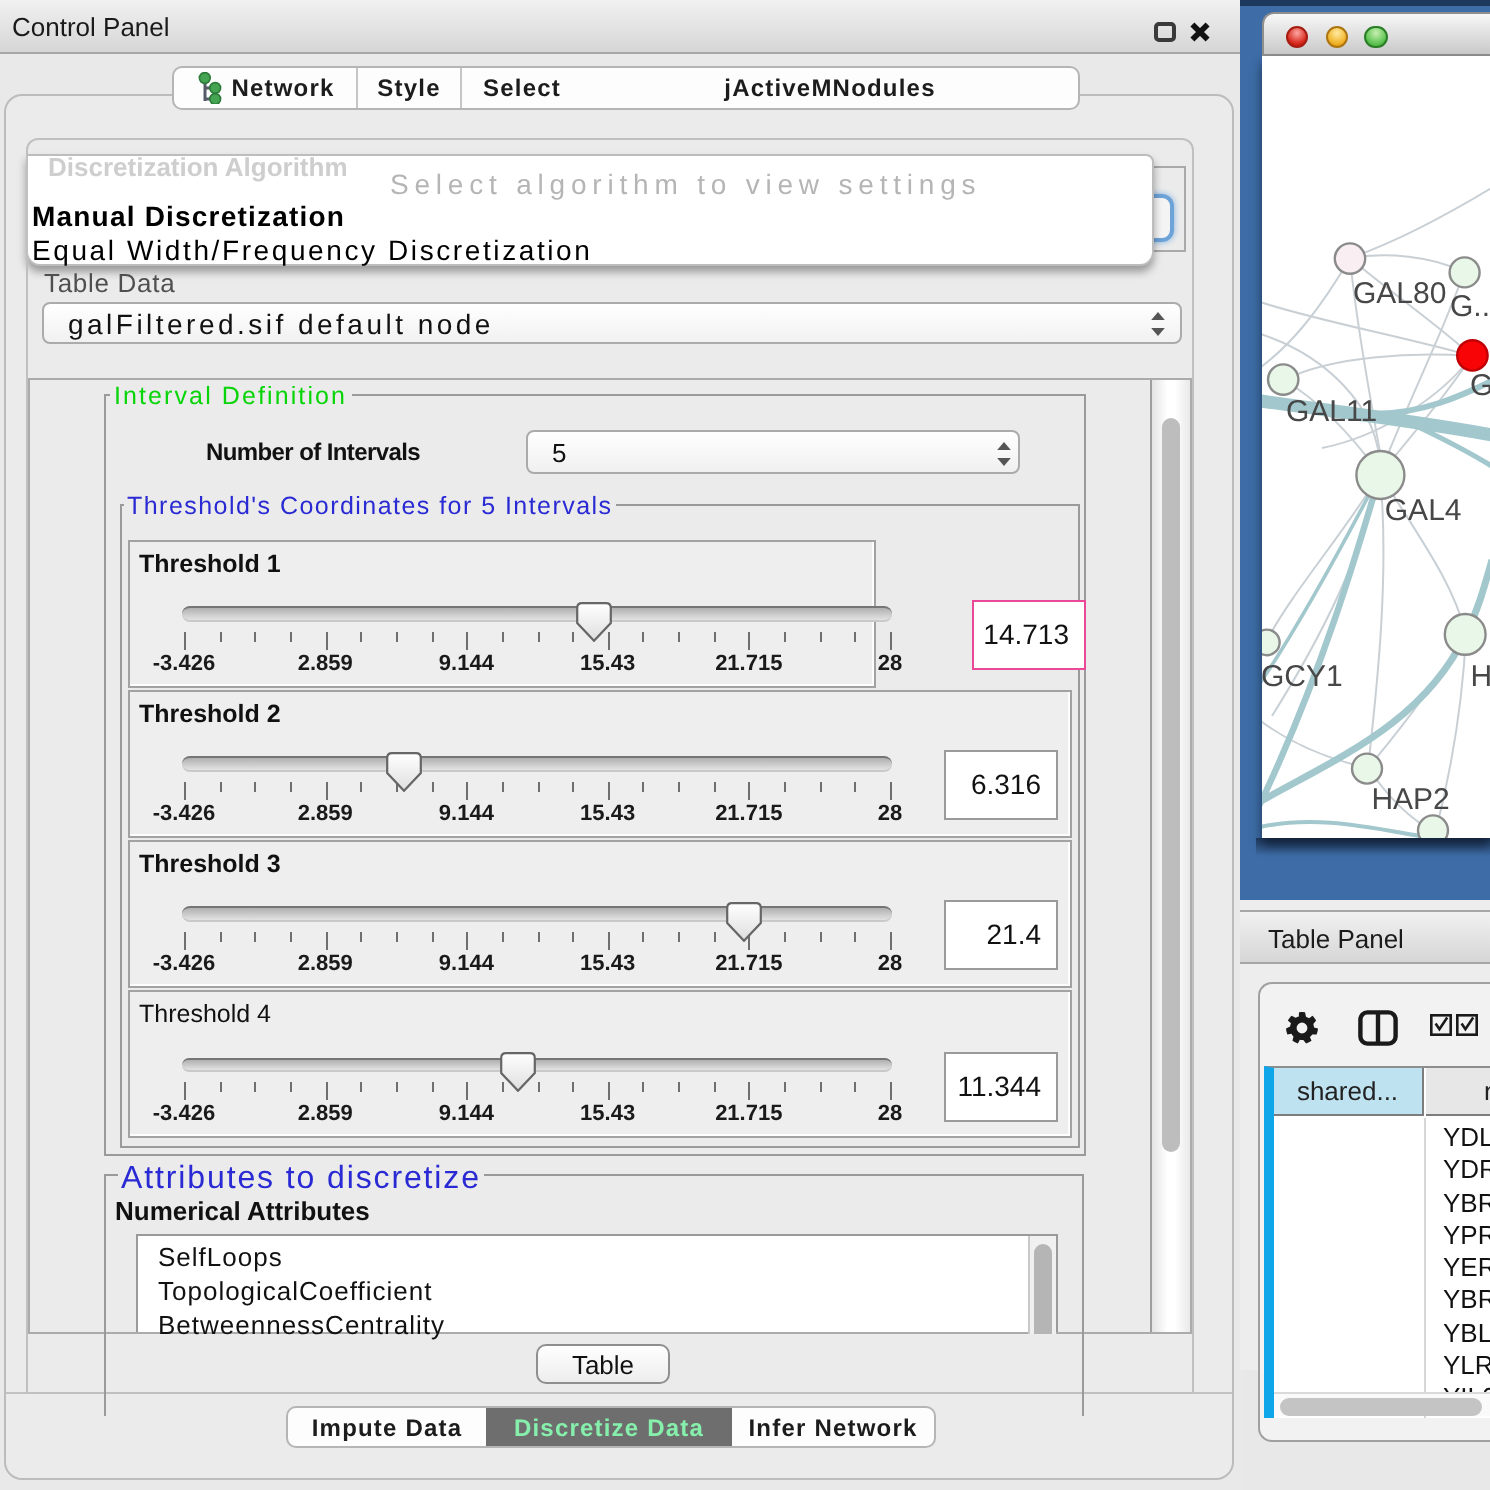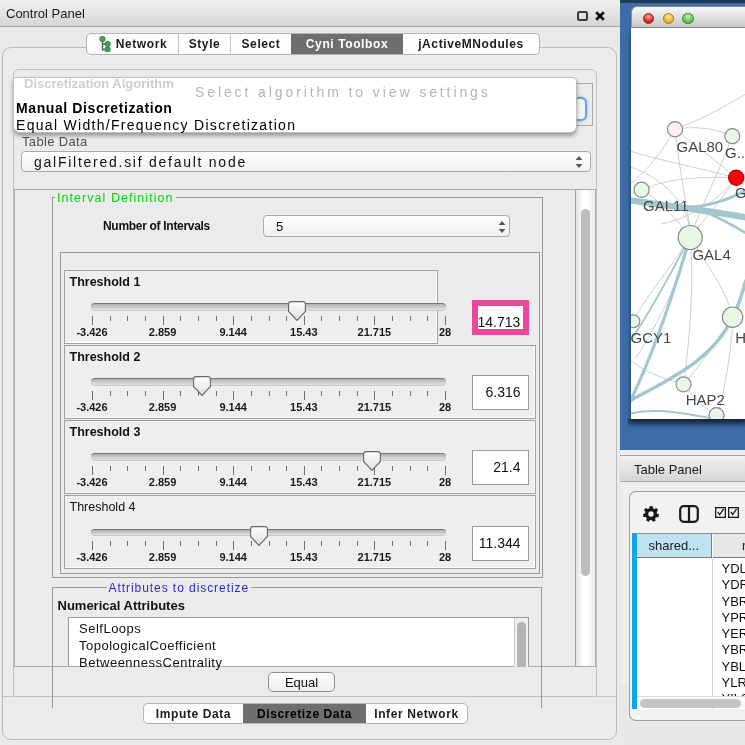--- a/index.html
+++ b/index.html
@@ -30,21 +30,20 @@
           <path d="M4.5 4 V14.5 M4.5 8 H8 M4.5 13.5 H8" stroke="#565b68" stroke-width="1.5" fill="none"></path>
           <circle cx="4.4" cy="3" r="2.7" fill="#44a452" stroke="#2c7a38" stroke-width="0.8"></circle>
           <circle cx="9.6" cy="8" r="2.7" fill="#44a452" stroke="#2c7a38" stroke-width="0.8"></circle>
           <circle cx="9.6" cy="13.5" r="2.7" fill="#44a452" stroke="#2c7a38" stroke-width="0.8"></circle>
         </svg>
       Network</div>
     <div style="width:1px;background:#c6c6c6;"></div>
     <div class="ctr" style="width:51px;">Style</div>
     <div style="width:1px;background:#c6c6c6;"></div>
     <div class="ctr" style="width:60px;">Select</div>
-    <div class="ctr" style="width:112px;background:#6e6e6e;color:#fff;">Cyni Toolbox</div>
     <div class="ctr" style="flex:1;">jActiveMNodules</div>
   </div>
 
   <div class="abs" style="left:21px;top:83px;width:572px;height:43px;border:1px solid #a9a9a9;"></div>
 
   <div class="abs" style="left:558px;top:97px;width:29px;height:24px;background:#f4f4f4;border:2.5px solid #6ea3d8;border-radius:6px;box-shadow:0 0 3px #7fb0e0;"></div>
 
   <div class="abs" style="left:13px;top:77px;width:564px;height:56px;background:#ffffff;border:1px solid #bdbdbd;border-radius:0 4px 7px 7px;box-shadow:0 3px 4px rgba(0,0,0,0.35);">
     <div class="abs" style="left:2px;top:22px;font-size:14px;font-weight:bold;color:#000;letter-spacing:0.6px;">Manual Discretization</div>
     <div class="abs" style="left:181px;top:6px;font-size:14px;color:#b5b5b5;letter-spacing:2.9px;">Select algorithm to view settings</div>
@@ -75,20 +74,21 @@
   <div class="abs" style="left:103px;top:219px;font-size:12px;font-weight:bold;color:#111;letter-spacing:-0.3px;">Number of Intervals</div>
   <div class="abs" style="left:263px;top:215px;width:247px;height:22px;background:linear-gradient(#ffffff,#f0f0f0);border:1px solid #ababab;border-radius:4px;">
     <div class="abs" style="left:12px;top:3px;font-size:13px;color:#111;">5</div>
     <svg class="abs" style="left:233px;top:4px;" width="10" height="14" viewBox="0 0 10 14">
         <path d="M5 1 L8.4 5 L1.6 5 Z" fill="#555"></path>
         <path d="M5 13 L8.4 9 L1.6 9 Z" fill="#555"></path>
       </svg>
   </div>
 
   <div class="abs" style="left:60px;top:252px;width:480px;height:322px;border:1px solid #9a9a9a;"></div>
+  <div class="abs" style="left:61.5px;top:246px;padding:0 2px;background:#ebebeb;font-size:12.5px;color:#2a2ad4;letter-spacing:0.73px;">Threshold's Coordinates for 5 Intervals</div>
 
   <div id="sliders">
       <div class="abs" style="left:63.5px;top:269.5px;width:374px;height:74px;background:#eeeeee;border:1px solid #a2a2a2;box-shadow:inset -1px -1px 0 #fdfdfd;">
         <div class="abs" style="left:5px;top:4px;font-size:12.5px;font-weight:bold;color:#111;">Threshold 1</div>
         <div class="abs" style="left:26px;top:32.5px;width:355px;height:7.5px;border-radius:4px;background:linear-gradient(#b0b0b0,#e3e3e3);border-top:1.7px solid #757575;border-bottom:1px solid #c9c9c9;"></div>
         <div class="abs" style="left:27.5px;top:45px;width:1px;height:9px;background:#6f6f6f;"></div>
         <div class="abs" style="left:45.15px;top:45px;width:1px;height:5px;background:#6f6f6f;"></div>
         <div class="abs" style="left:62.8px;top:45px;width:1px;height:5px;background:#6f6f6f;"></div>
         <div class="abs" style="left:80.44999999999999px;top:45px;width:1px;height:5px;background:#6f6f6f;"></div>
         <div class="abs" style="left:98.1px;top:45px;width:1px;height:9px;background:#6f6f6f;"></div>
@@ -116,21 +116,21 @@
         <div class="abs" style="left:350.5px;top:55px;width:60px;text-align:center;font-size:11px;font-weight:bold;color:#1a1a1a;">28</div>
         <svg class="abs" style="left:223.3px;top:30px;" width="18" height="20" viewBox="0 0 18 20">
           <path d="M3 0.6 H15 Q17.4 0.6 17.4 3 V10.5 L9 19.4 L0.6 10.5 V3 Q0.6 0.6 3 0.6 Z" fill="url(#g0)" stroke="#666666" stroke-width="1.1"></path>
           <defs>
             <linearGradient id="g0" x1="0" y1="0" x2="0" y2="1">
               <stop offset="0" stop-color="#ffffff"></stop>
               <stop offset="1" stop-color="#dedede"></stop>
             </linearGradient>
           </defs>
         </svg>
-        <div class="abs" style="left:407px;top:29.5px;width:57px;height:35px;background:#fff;border:6px solid #ec4899;font-size:14px;color:#111;text-align:right;line-height:33px;padding-right:7px;">14.713</div>
+        <div class="abs" style="left:421px;top:29.5px;width:57px;height:35px;background:#fff;border:1px solid #ec4899;font-size:14px;color:#111;text-align:right;line-height:33px;padding-right:7px;">14.713</div>
       </div>
       <div class="abs" style="left:63.5px;top:344.7px;width:472px;height:74px;background:#eeeeee;border:1px solid #a2a2a2;box-shadow:inset -1px -1px 0 #fdfdfd;">
         <div class="abs" style="left:5px;top:4px;font-size:12.5px;font-weight:bold;color:#111;">Threshold 2</div>
         <div class="abs" style="left:26px;top:32.5px;width:355px;height:7.5px;border-radius:4px;background:linear-gradient(#b0b0b0,#e3e3e3);border-top:1.7px solid #757575;border-bottom:1px solid #c9c9c9;"></div>
         <div class="abs" style="left:27.5px;top:45px;width:1px;height:9px;background:#6f6f6f;"></div>
         <div class="abs" style="left:45.15px;top:45px;width:1px;height:5px;background:#6f6f6f;"></div>
         <div class="abs" style="left:62.8px;top:45px;width:1px;height:5px;background:#6f6f6f;"></div>
         <div class="abs" style="left:80.44999999999999px;top:45px;width:1px;height:5px;background:#6f6f6f;"></div>
         <div class="abs" style="left:98.1px;top:45px;width:1px;height:9px;background:#6f6f6f;"></div>
         <div class="abs" style="left:115.75px;top:45px;width:1px;height:5px;background:#6f6f6f;"></div>
@@ -244,35 +244,35 @@
               <stop offset="0" stop-color="#ffffff"></stop>
               <stop offset="1" stop-color="#dedede"></stop>
             </linearGradient>
           </defs>
         </svg>
         <div class="abs" style="left:407px;top:29.5px;width:57px;height:35px;background:#fff;border:1px solid #9a9a9a;font-size:14px;color:#111;text-align:right;line-height:33px;padding-right:7px;">11.344</div>
       </div>
     </div>
 
   <div class="abs" style="left:52px;top:587px;width:490px;height:121px;border:1px solid #9a9a9a;border-bottom:none;"></div>
-  <div class="abs" style="left:58.5px;top:581px;padding:0 2px;background:#ebebeb;font-size:12px;color:#2a2ad4;letter-spacing:0.94px;margin-left:48px;">Attributes to discretize</div>
+  <div class="abs" style="left:58.5px;top:581px;padding:0 2px;background:#ebebeb;font-size:16px;color:#2a2ad4;letter-spacing:0.94px;">Attributes to discretize</div>
   <div class="abs" style="left:57.5px;top:598px;font-size:13px;font-weight:bold;color:#111;">Numerical Attributes</div>
   <div class="abs" style="left:68px;top:617px;width:461px;height:49px;background:#ffffff;border:1px solid #9a9a9a;border-bottom:none;font-size:13px;color:#111;letter-spacing:0.5px;">
     <div class="abs" style="left:10px;top:3px;">SelfLoops</div>
     <div class="abs" style="left:10px;top:20px;">TopologicalCoefficient</div>
     <div class="abs" style="left:10px;top:37px;">BetweennessCentrality</div>
     <div class="abs" style="right:0;top:0;width:14px;height:49px;background:#f0f0f0;border-left:1px solid #c9c9c9;"></div>
     <div class="abs" style="right:2.5px;top:4px;width:9px;height:45px;background:#b5b5b5;border-radius:5px 5px 0 0;"></div>
   </div>
 
-  <div class="abs ctr" style="left:268px;top:672px;width:67px;height:20px;background:linear-gradient(#ffffff,#ededed);border:1px solid #8f8f8f;border-radius:5px;font-size:13px;color:#111;">Equal</div>
+  <div class="abs ctr" style="left:268px;top:672px;width:67px;height:20px;background:linear-gradient(#ffffff,#ededed);border:1px solid #8f8f8f;border-radius:5px;font-size:13px;color:#111;">Table</div>
 
   <div class="abs" style="left:143px;top:703px;width:325px;height:21px;background:#fdfdfd;border:1px solid #b5b5b5;border-radius:5px;overflow:hidden;display:flex;font-size:12px;font-weight:bold;letter-spacing:0.6px;color:#1c1c1c;">
     <div class="ctr" style="width:99px;">Impute Data</div>
-    <div class="ctr" style="width:123px;background:#6e6e6e;color:#000000;">Discretize Data</div>
+    <div class="ctr" style="width:123px;background:#6e6e6e;color:#86efac;">Discretize Data</div>
     <div class="ctr" style="flex:1;">Infer Network</div>
   </div>
 </div>
 
 <div class="abs" style="left:620px;top:0;width:125px;height:450px;background:#3d6ca6;">
   <div class="abs" style="left:0;top:0;width:125px;height:3px;background:#1d3a5e;"></div>
 </div>
 
 <div class="abs" style="left:631px;top:6px;width:114px;height:22px;background:linear-gradient(#f7f7f7,#c9c9c9);border:1px solid #8e8e8e;border-right:none;border-radius:6px 0 0 0;">
   <div class="abs" style="left:10.6px;top:5.8px;width:11.5px;height:11.5px;border-radius:50%;background:radial-gradient(circle at 50% 28%,#fba6a2,#d92a1e 65%,#b50d04);border:0.5px solid #a41c12;"></div>

